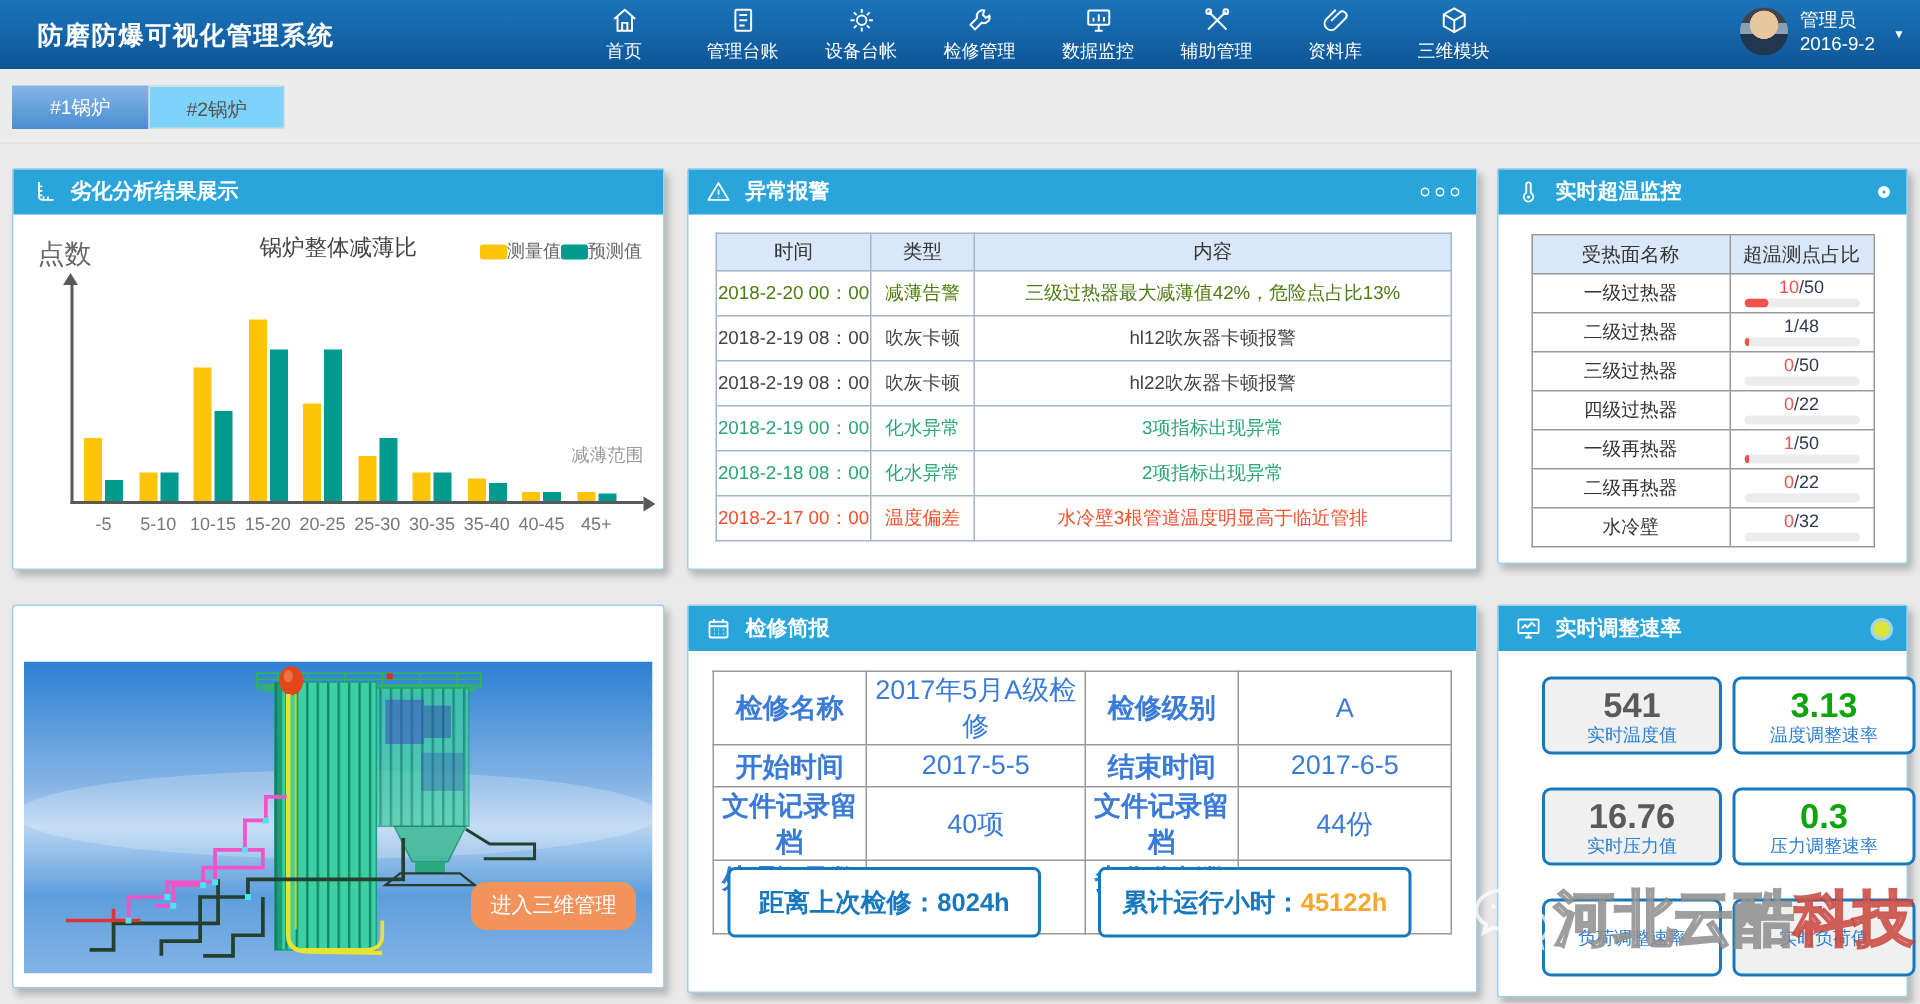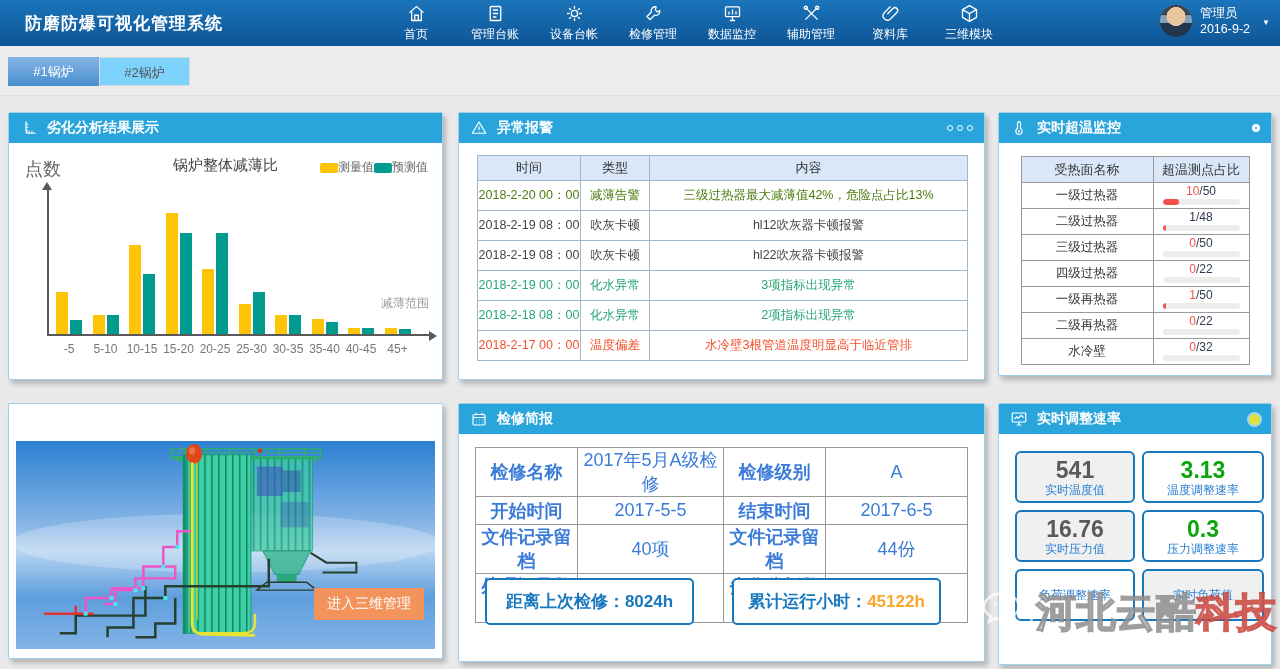--- a/index.html
+++ b/index.html
@@ -86,37 +86,37 @@
   .ot-name { width:132px; }
   .ot-cell { padding:2px 9px 3px; }
   .frac { font-size:12px; line-height:12px; color:#2e3a4e; }
   .track { height:6px; background:#ececec; border-radius:3px; margin-top:2px; overflow:hidden; }
   .fill { height:100%; background:#f4514e; border-radius:3px; }
 
   
   .scene { position:absolute; left:7px; right:7px; top:37px; bottom:9px; }
   .scene svg { width:100%; height:100%; display:block; }
   .btn-3d { position:absolute; right:18px; bottom:38px; background:#f2935c; color:#fff;
-            font-size:14px; padding:7px 13px; border-radius:0; border:none; cursor:pointer; }
+            font-size:14px; padding:7px 13px; border-radius:10px; border:none; cursor:pointer; }
 
   
   .mt-table { margin:13px auto 0; width:493px; border-collapse:collapse; text-align:center; }
   .mt-table td { border:1px solid #999; height:28px; font-size:18px; color:#3b7bd8; }
   .mt-label { font-weight:bold; }
   .mt-c1 { width:102px; } .mt-c2 { width:146px; } .mt-c3 { width:102px; }
   .mbtn { position:absolute; top:174px; width:209px; height:47px; background:#fff;
           border:2px solid #1878be; border-radius:5px; font-size:17px; font-weight:bold;
           color:#1878be; display:flex; align-items:center; justify-content:center;
           cursor:pointer; font-family:"Liberation Sans", sans-serif; }
   #mbtn1 { left:26px; } #mbtn2 { left:273px; }
   .orange { color:#f7a72e; }
 
   
-  .cards { position:absolute; left:16px; top:47px; display:grid;
-           grid-template-columns:120px 122px; gap:7px 7px; }
+  .cards { position:absolute; left:29px; top:47px; display:grid;
+           grid-template-columns:120px 122px; gap:22px 7px; }
   .card { height:52px; border:2px solid #1878be; border-radius:6px; background:#fff;
           display:flex; flex-direction:column; align-items:center; justify-content:center; }
   .card.grey { background:#f0f0f0; }
   .card .val { font-size:23px; font-weight:bold; line-height:25px; }
   .card.grey .val { color:#5a5a5a; } .card.green .val { color:#0ca50c; }
   .card .lab { font-size:12px; color:#2a7fd4; line-height:14px; }
 
   
   .watermark { position:absolute; left:980px; top:585px; display:flex; align-items:center;
                z-index:60; pointer-events:none; }

